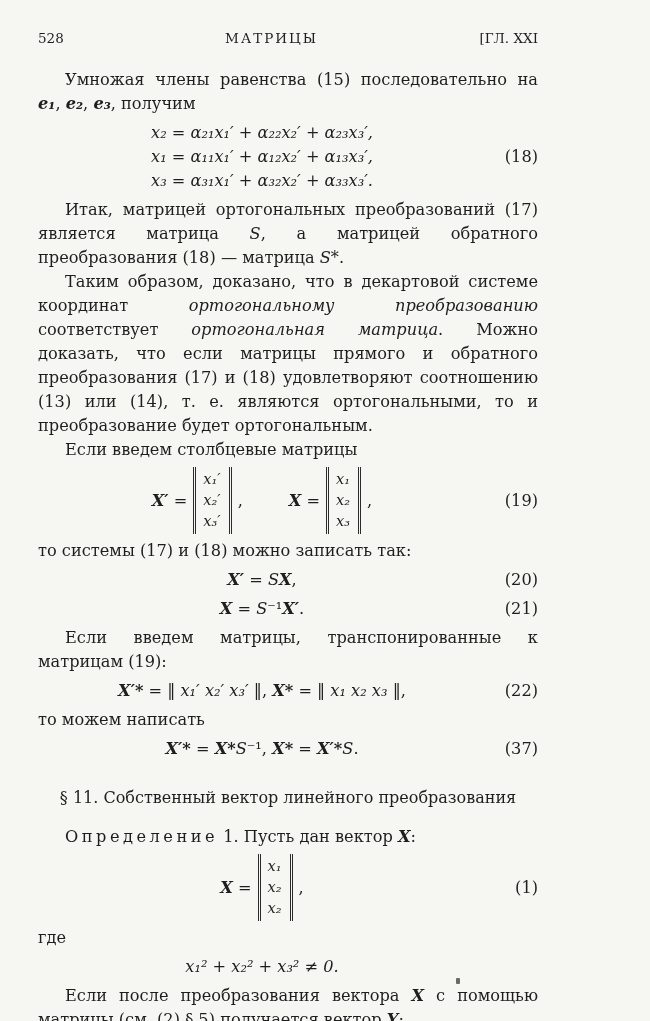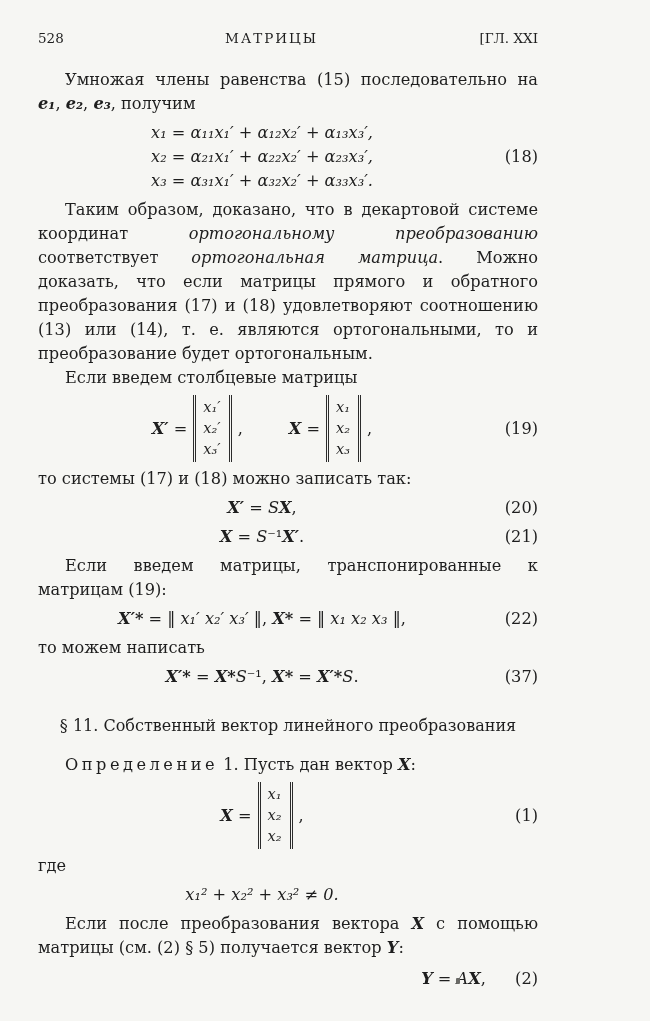--- a/index.html
+++ b/index.html
@@ -81,26 +81,27 @@
 
   <div class="hdr">
     <span>528</span>
     <span class="mid">МАТРИЦЫ</span>
     <span>[ГЛ. XXI</span>
   </div>
 
   <p class="para indent"><span class="r-n">Умножая члены равенства (15) последовательно на </span><span class="r-bi">e₁</span><span class="r-n">, </span><span class="r-bi">e₂</span><span class="r-n">, </span><span class="r-bi">e₃</span><span class="r-n">, получим</span></p>
 
   <div class="disp">
+    <div class="eqline">x₂ = α₂₁x₁′ + α₂₂x₂′ + α₂₃x₃′,</div>
     <div class="eqline">x₁ = α₁₁x₁′ + α₁₂x₂′ + α₁₃x₃′,</div>
-    <div class="eqline">x₂ = α₂₁x₁′ + α₂₂x₂′ + α₂₃x₃′,</div>
     <div class="eqline">x₃ = α₃₁x₁′ + α₃₂x₂′ + α₃₃x₃′.</div>
     <span class="eqnum">(18)</span>
   </div>
 
+  <p class="para indent"><span class="r-n">Итак, матрицей ортогональных преобразований (17) является матрица </span><span class="r-i">S</span><span class="r-n">, а матрицей обратного преобразования (18) — матрица </span><span class="r-i">S*</span><span class="r-n">.</span></p>
 
   <p class="para indent"><span class="r-n">Таким образом, доказано, что в декартовой системе координат </span><span class="r-i">ортогональному преобразованию</span><span class="r-n"> соответствует </span><span class="r-i">ортогональная матрица</span><span class="r-n">. Можно доказать, что если матрицы прямого и обратного преобразования (17) и (18) удовлетворяют соотношению (13) или (14), т. е. являются ортогональными, то и преобразование будет ортогональным.</span></p>
 
   <p class="para indent">Если введем столбцевые матрицы</p>
 
   <div class="disp">
     <div class="mateq">
       <span class="lhs"><span class="r-bi">X′</span><span class="r-n"> = </span></span>
       <span class="mat">
           <div class="mrow">x₁′</div>

